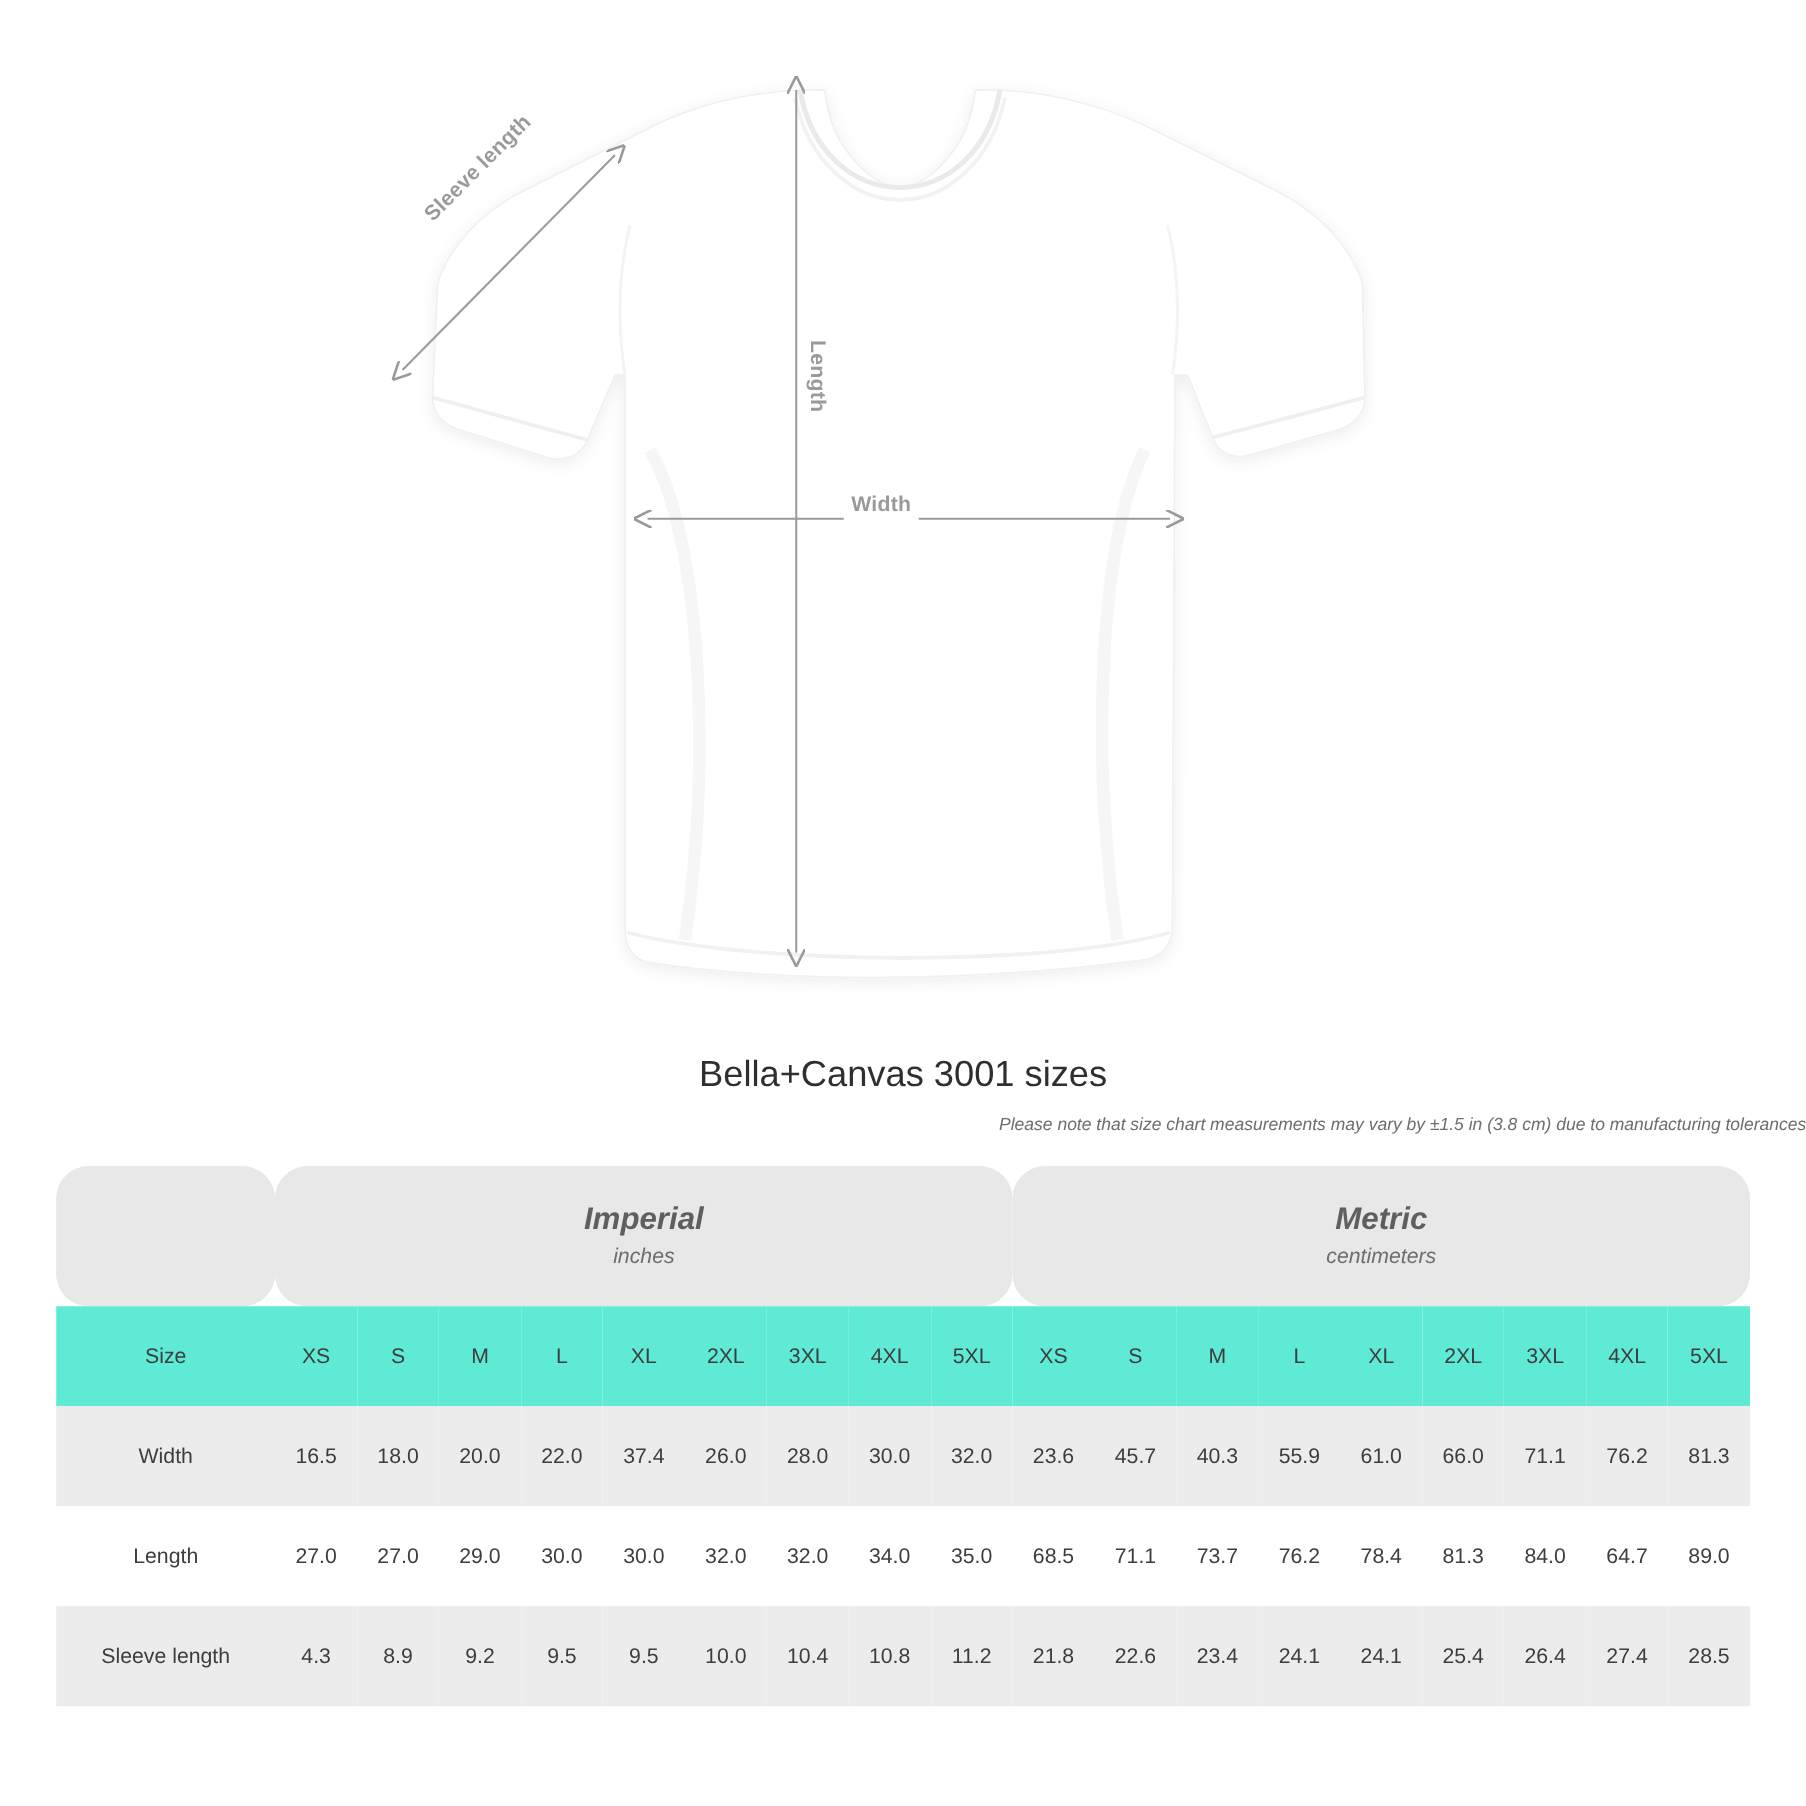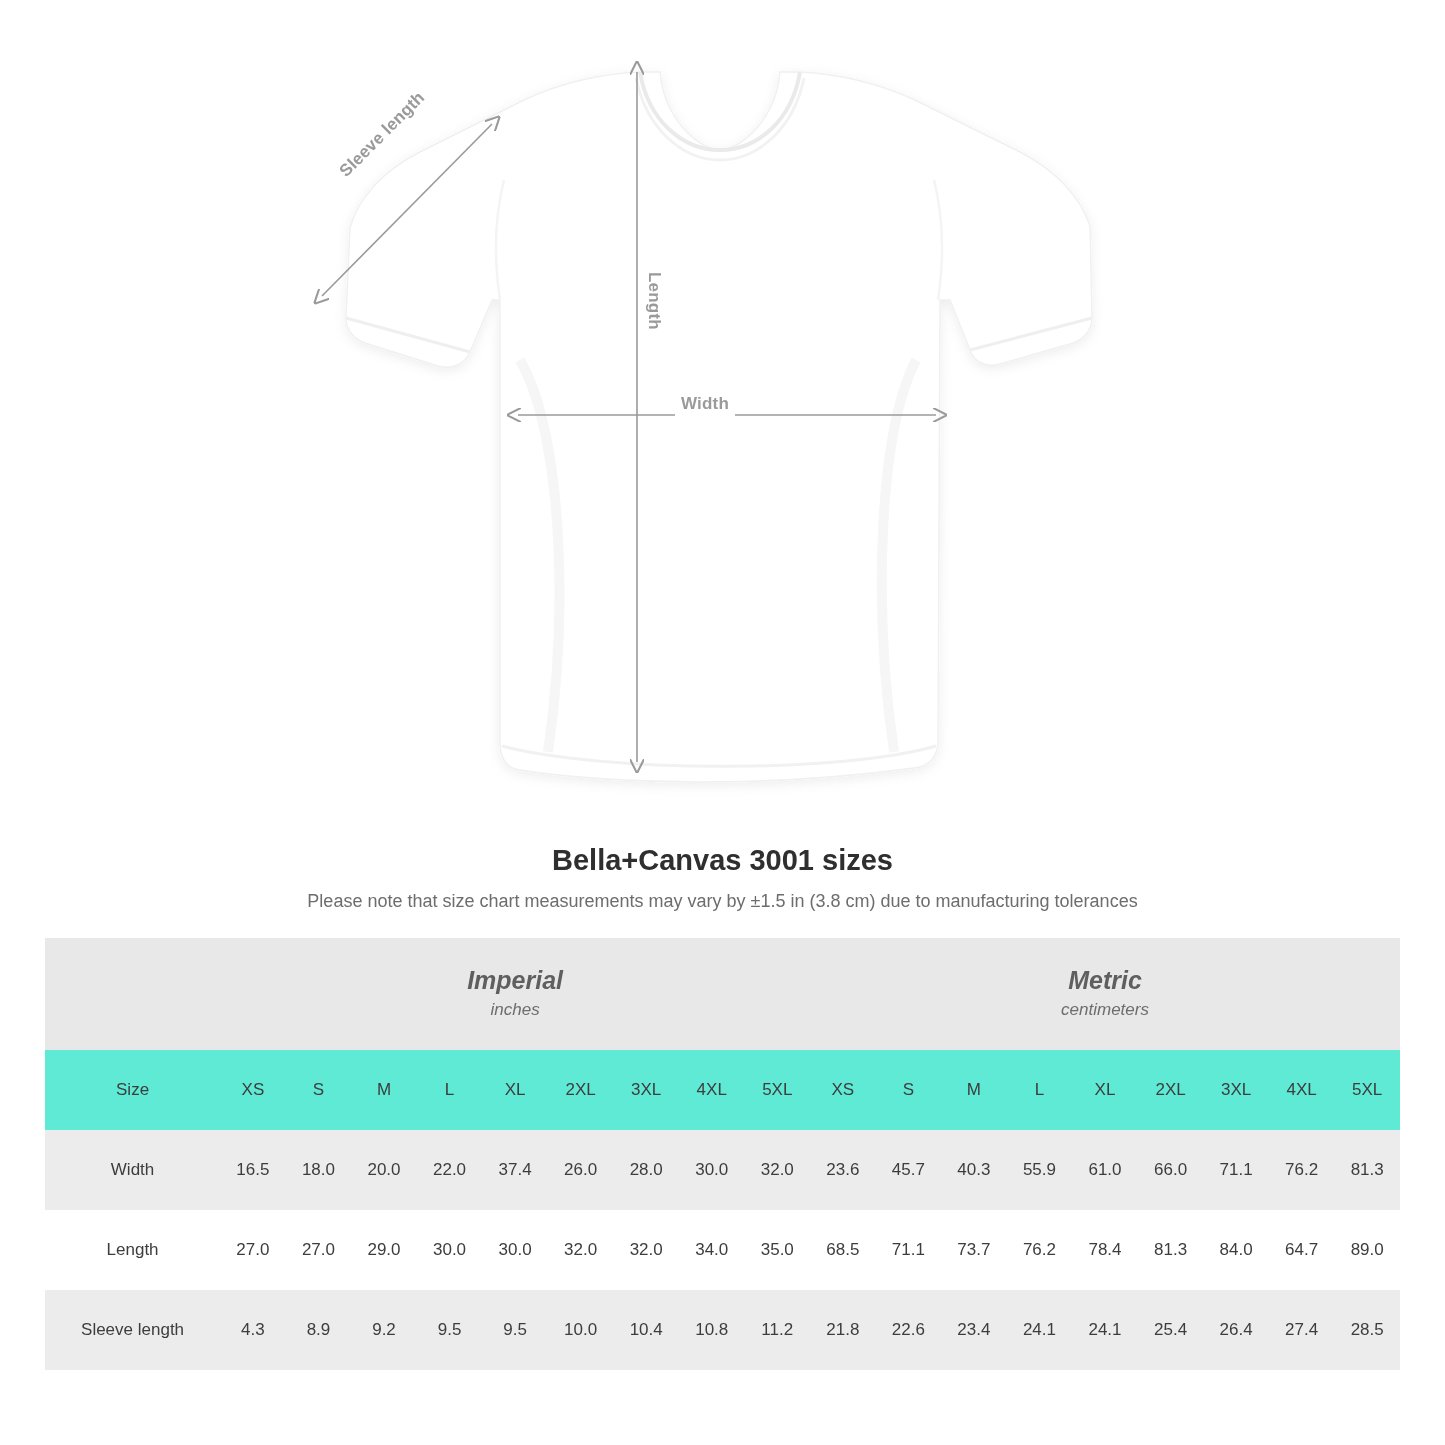--- a/index.html
+++ b/index.html
@@ -54,28 +54,30 @@
     top: 392px;
   }
 
   
   .title-block {
     text-align: center;
     margin-top: 24px;
   }
   .chart-title {
     font-size: 29px;
-    font-weight: bold;
+    font-weight: normal;
     color: #2f2f2f;
     margin: 0 0 14px 0;
   }
   .chart-note {
-    font-size: 18px;
+    font-size: 14px;
+    font-style: italic;
     color: #6d6d6d;
     margin: 0;
+    text-align: right;
   }
 
   
   .table-wrap {
     margin: 26px 45px 0 45px;
   }
   table.size-table {
     border-collapse: collapse;
     width: 1355px;
     table-layout: fixed;
@@ -86,20 +88,21 @@
     vertical-align: middle;
     font-weight: normal;
     font-size: 17px;
     color: #3d3d3d;
     height: 78px;
     border: none;
   }
   .unit-head {
     background: #e8e8e8;
     height: 112px;
+    border-radius: 26px;
   }
   .unit-head .unit-name {
     font-size: 25px;
     font-style: italic;
     font-weight: bold;
     color: #5f5f5f;
     line-height: 1.25;
   }
   .unit-head .unit-sub {
     font-size: 17px;

